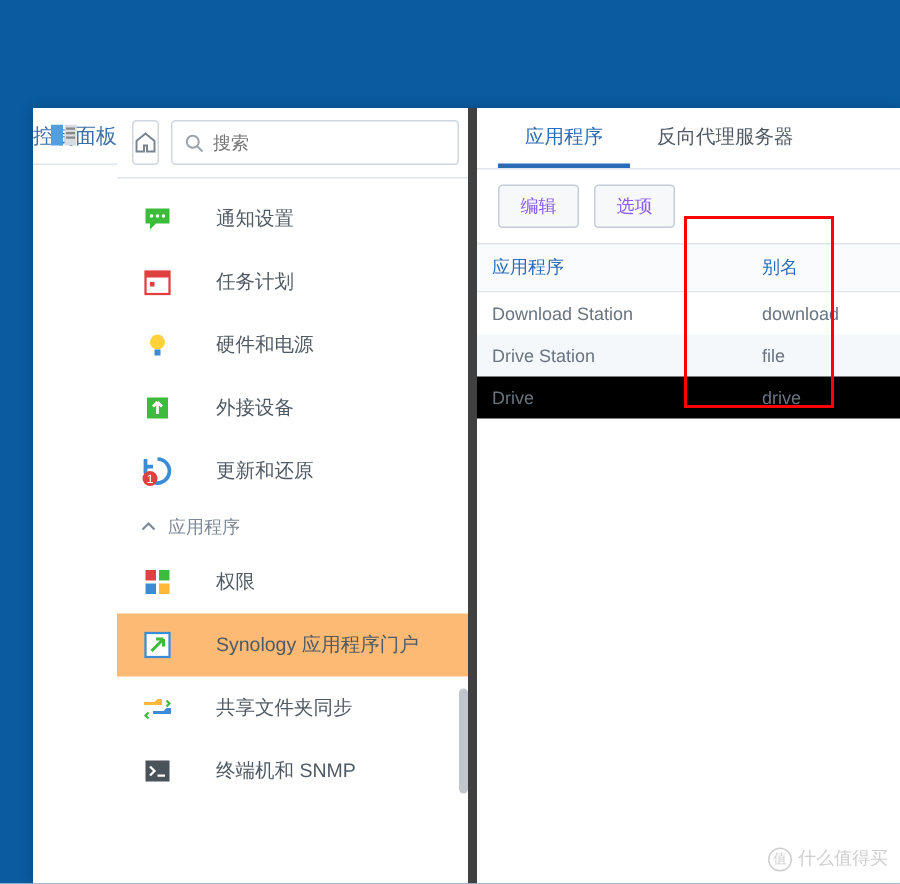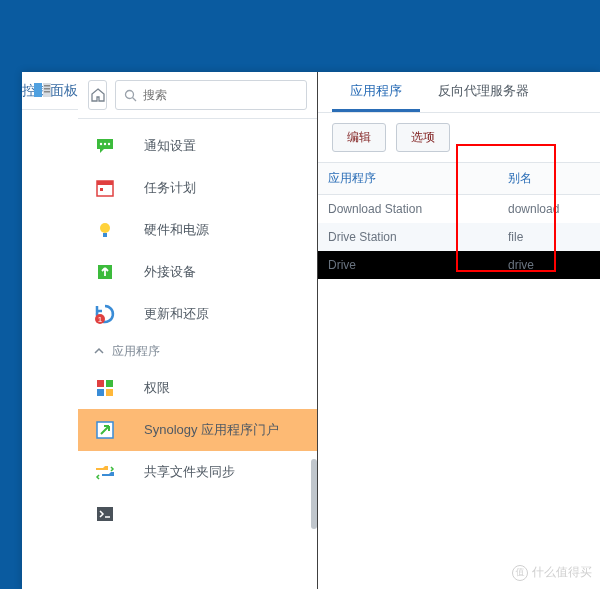--- a/index.html
+++ b/index.html
@@ -1,37 +1,37 @@
 <!DOCTYPE html>
 <html><head>
 <meta charset="utf-8">
 <style>
 * { box-sizing: border-box; margin: 0; padding: 0; }
 body { font-family: "Microsoft YaHei", Arial, sans-serif; font-size: 13px; background: #0a5ba0; width: 600px; height: 589px; overflow: hidden; position: relative; }
 .window { position: absolute; top: 24px; left: 22px; right: 0; bottom: 0; background: #fff; display: flex; flex-direction: row; box-shadow: 0 0 8px rgba(0,0,0,0.2); margin-top: 48px; }
 .titlebar { height: 38px; background: #fff; border-bottom: 1px solid #e0e5ea; display: flex; align-items: center; justify-content: center; color: #3b6ea5; font-size: 14px; font-weight: 500; position: relative; }
 .titlebar .app-icon { position: absolute; left: 12px; display: flex; align-items: center; }
 .content { display: flex; flex: 1; overflow: hidden; }
-.sidebar { width: 240px; border-right: 1px solid #404040; display: flex; flex-direction: column; }
+.sidebar { width: 240px; border-right: 6px solid #404040; display: flex; flex-direction: column; }
 .sidebar-top { display: flex; align-items: center; padding: 8px 10px; gap: 8px; border-bottom: 1px solid #e0e5ea; }
 .home-btn { width: 30px; height: 30px; border: 1px solid #d0d6dd; border-radius: 3px; display: flex; align-items: center; justify-content: center; cursor: pointer; }
 .search-box { flex: 1; height: 30px; border: 1px solid #d0d6dd; border-radius: 3px; display: flex; align-items: center; padding: 0 8px; gap: 6px; }
 .search-box input { border: none; outline: none; flex: 1; font-size: 12px; color: #555; }
 .nav { flex: 1; overflow-y: auto; padding-top: 6px; position: relative; }
 .nav-item { display: flex; align-items: center; height: 42px; padding: 0 16px; gap: 28px; cursor: pointer; color: #505a64; }
 .nav-item.selected { background: #fdba74; }
 .nav-item .icon-box { width: 22px; height: 22px; display: flex; align-items: center; justify-content: center; flex-shrink: 0; }
 .nav-section { display: flex; align-items: center; height: 32px; padding: 0 16px; gap: 8px; color: #7f8a96; font-size: 12px; cursor: pointer; }
 .scrollbar-hint { position: absolute; right: 0; top: 340px; width: 6px; height: 70px; background: #c0c6cc; border-radius: 3px; }
 .main { flex: 1; display: flex; flex-direction: column; padding: 0; }
 .tabs { display: flex; border-bottom: 1px solid #e0e5ea; padding: 0 14px; }
 .tab { padding: 10px 18px 9px; color: #505a64; cursor: pointer; border-bottom: 3px solid transparent; }
 .tab.active { color: #2a6db6; border-bottom-color: #2a6db6; font-weight: 500; }
 .toolbar { display: flex; gap: 10px; padding: 10px 14px; }
-.btn { padding: 5px 14px; border: 1px solid #c4ccd5; border-radius: 3px; background: #f6f8fa; color: #7f1d1d; cursor: pointer; font-size: 12px; }
+.btn { padding: 5px 14px; border: 1px solid #c4ccd5; border-radius: 3px; background: #f6f8fa; color: #8b5cf6; cursor: pointer; font-size: 12px; }
 .table { flex: 1; }
 .thead { display: flex; border-top: 1px solid #e0e5ea; border-bottom: 1px solid #e0e5ea; background: #fafbfc; }
 .th { padding: 7px 10px; color: #2a6db6; font-size: 12px; }
 .th1 { width: 180px; } .th2 { width: 110px; } .th3 { flex: 1; }
 .tbody .tr { display: flex; padding: 0; }
 .tbody .tr:nth-child(odd){ background: #fff; }
 .tbody .tr:nth-child(even){ background: #f5f8fb; }
 .tbody .tr.sel { background: #000000; }
 .td { padding: 7px 10px; color: #6a7480; font-size: 12px; }
 .highlight-box { position: absolute; border: 2px solid #f00; pointer-events: none; }
@@ -157,20 +157,21 @@
             </span>
           <span>共享文件夹同步</span>
         </div>
         <div class="nav-item">
           <span class="icon-box">
               <svg width="20" height="20" viewBox="0 0 20 20">
                 <rect x="2" y="3" width="16" height="14" fill="#4a525a"></rect>
                 <path d="M5 7l3 3-3 3M10 13h5" stroke="#fff" stroke-width="1.5" fill="none"></path>
               </svg>
             </span>
+          <span>终端机和 SNMP</span>
         </div>
         <div class="scrollbar-hint"></div>
       </div>
     </div>
     <div class="main">
       <div class="tabs">
         <div class="tab active">应用程序</div>
         <div class="tab">反向代理服务器</div>
       </div>
       <div class="toolbar">

